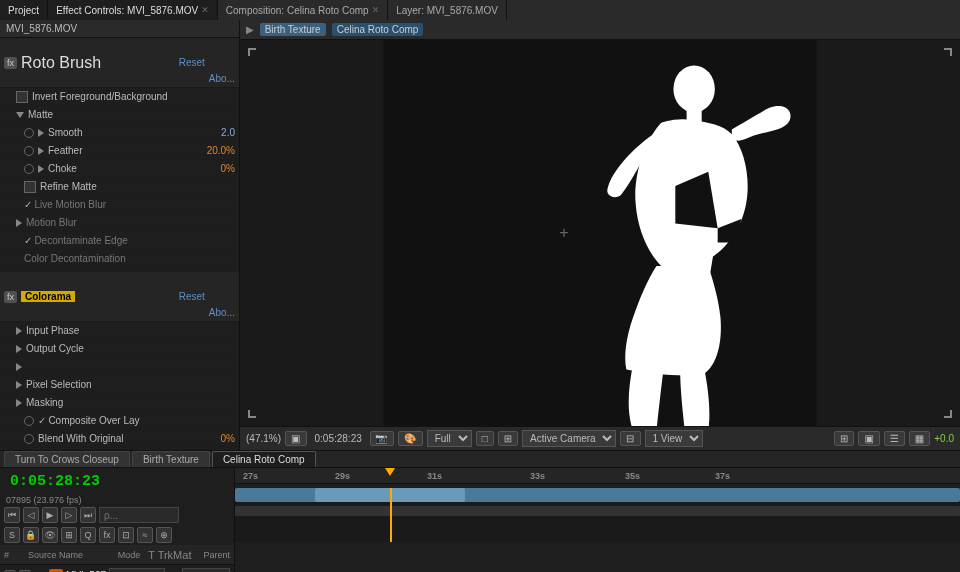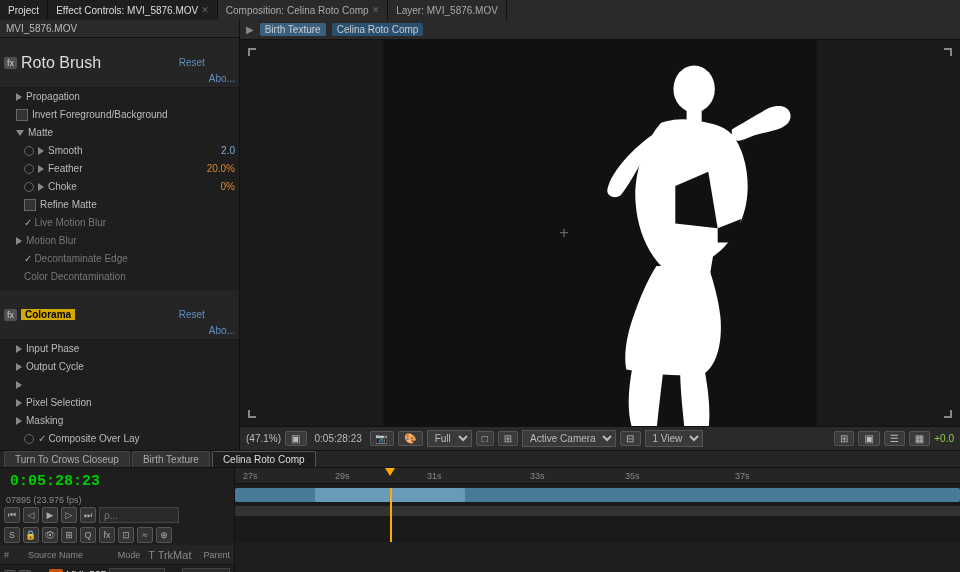--- a/index.html
+++ b/index.html
@@ -271,20 +271,21 @@
     .timeline-ruler {
       height: 16px;
       background: #252525;
       border-bottom: 1px solid #111;
       display: flex;
       align-items: center;
       padding: 0 4px;
       font-size: 9px;
       color: #888;
       position: relative;
+      font-weight: bold;
     }
     .ruler-mark {
       position: absolute;
       font-size: 9px;
       color: #888;
     }
     .layer-controls-row {
       height: 20px;
       background: #252525;
       border-bottom: 1px solid #111;
@@ -395,24 +396,20 @@
       <span>MVI_5876.MOV</span>
     </div>
 
     <div class="effect-header">
       <span class="fx-badge">fx</span>
       <span class="effect-name">Roto Brush</span>
       <span class="effect-reset">Reset</span>
       <span class="effect-about">Abo...</span>
     </div>
 
-    <div class="prop-row prop-indent1">
-      <div class="triangle"></div>
-      <span class="prop-label">Propagation</span>
-    </div>
 
     <div class="prop-row prop-indent1">
       <div class="checkbox-icon"></div>
       <span class="prop-label">Invert Foreground/Background</span>
     </div>
 
     <div class="prop-row prop-indent1">
       <div class="triangle open"></div>
       <span class="prop-label">Matte</span>
     </div>
@@ -656,21 +653,21 @@
     </div>
 
     <div class="timeline-scroll-area">
 
       <div class="timeline-ruler">
         <span class="ruler-mark" style="left:8px">27s</span>
         <span class="ruler-mark" style="left:100px">29s</span>
         <span class="ruler-mark" style="left:192px">31s</span>
         <span class="ruler-mark" style="left:295px">33s</span>
         <span class="ruler-mark" style="left:390px">35s</span>
-        <span class="ruler-mark" style="left:500px">37s</span>
+        <span class="ruler-mark" style="left:480px">37s</span>
 
         <div style="position:absolute;left:155px;top:0">
           <div style="width:0;height:0;border-left:5px solid transparent;border-right:5px solid transparent;border-top:8px solid #ffaa00;margin-left:-5px"></div>
         </div>
       </div>
 
       <div style="position:relative;height:54px;background:#1a1a1a">
 
         <div style="height:14px;background:#4a7a9a;margin:4px 0 0 0;border-radius:2px;width:100%;position:relative">
 

